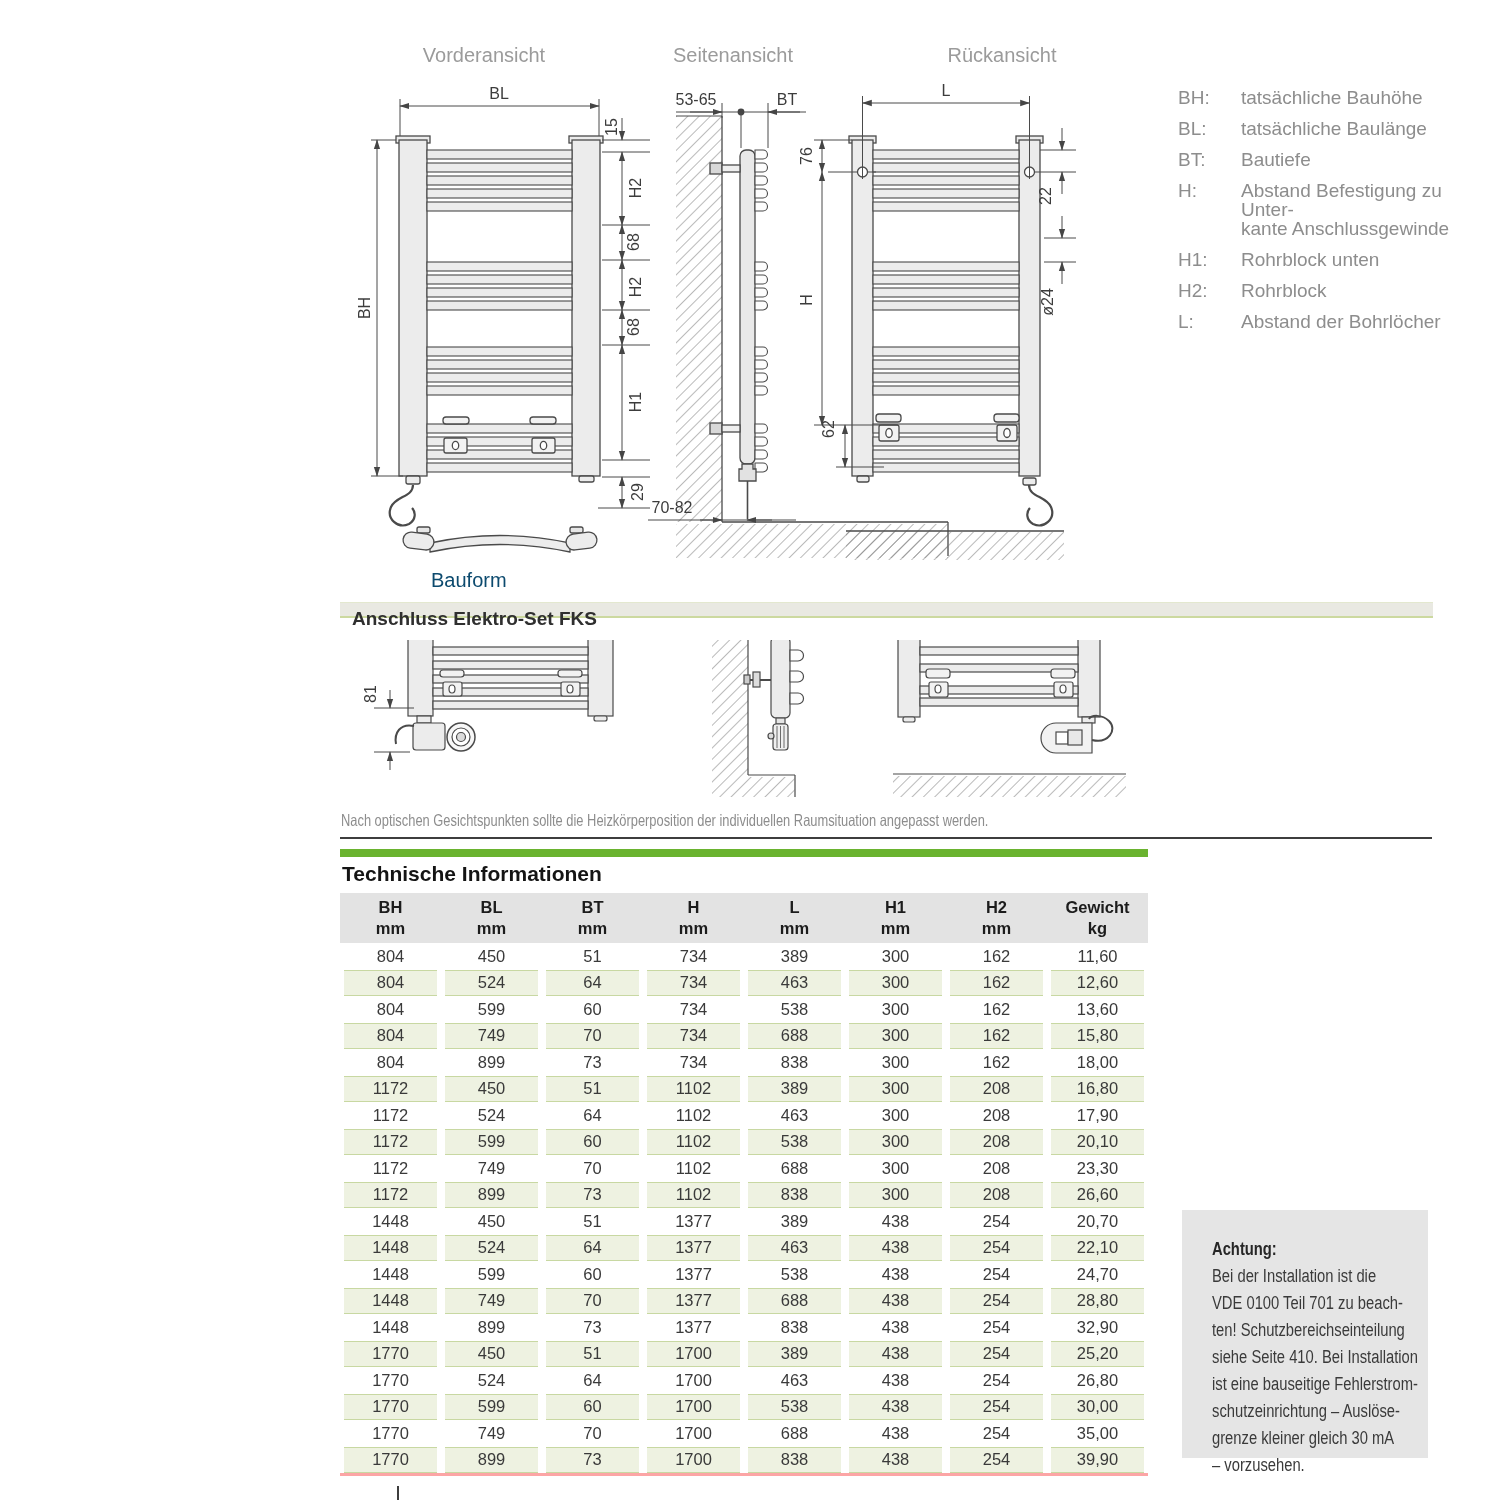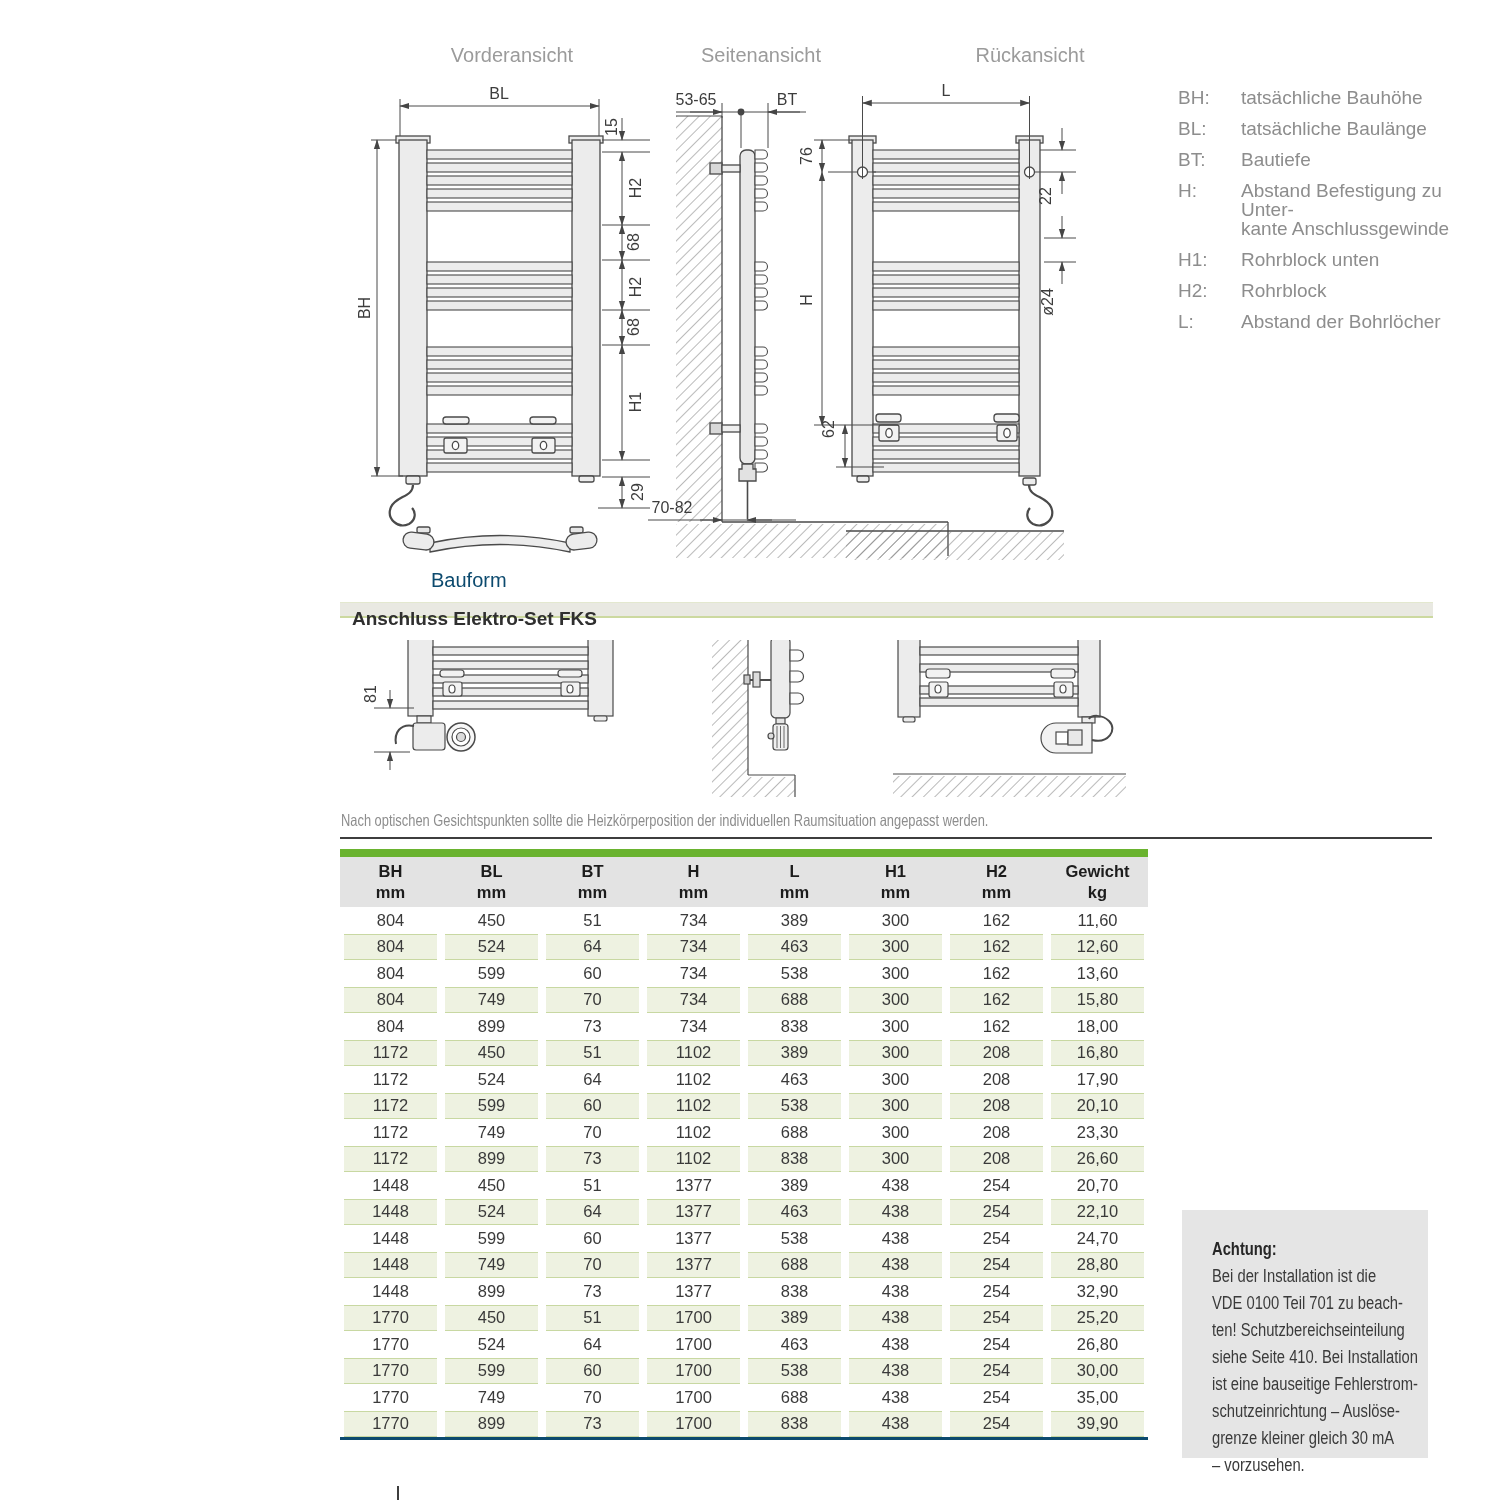--- a/index.html
+++ b/index.html
@@ -1,20 +1,20 @@
 <!DOCTYPE html>
 <html><head>
 <meta charset="utf-8">
 <style>
   html,body { margin:0; padding:0; }
   body {
     width:1500px; height:1500px; position:relative; background:#fff;
     font-family:"Liberation Sans", sans-serif; overflow:hidden;
   }
-  .view-title { position:absolute; transform:translateX(-50%); color:#9b9b9b; font-size:20px; white-space:nowrap;margin-left:28px; }
+  .view-title { position:absolute; transform:translateX(-50%); color:#9b9b9b; font-size:20px; white-space:nowrap; }
   .bauform-label { position:absolute; left:431px; top:569px; color:#0c4a6e; font-size:20px; }
 
   .legend { position:absolute; left:1178px; top:88px; width:290px; color:#8d8d8d; font-size:19px; line-height:19px; }
   .legend-item { display:flex; margin-bottom:12px; }
   .legend-key { width:63px; flex:none; }
   .legend-desc { white-space:pre-line; }
 
   .fks-bar { position:absolute; left:340px; top:602px; width:1093px; height:16px; box-sizing:border-box;
     background:#e9e9e2; border-top:1px solid #e3e8cf; border-bottom:2px solid #ccd9a0;
     font-weight:bold; font-size:19px; color:#2f2f2f; line-height:31px; padding-left:12px; }
@@ -22,21 +22,21 @@
   .note { position:absolute; left:341px; top:811px; font-size:16.5px; color:#8d8d8d; white-space:nowrap;
     transform:scaleX(0.78); transform-origin:0 0; }
 
   .rule-dark { position:absolute; left:340px; top:837px; width:1092px; height:2px; background:#3d3d3d; }
 
   .tech { position:absolute; left:340px; top:849px; width:808px; }
   .tech-bar { height:8px; background:#6ab32f; }
   .tech-title { font-size:21px; font-weight:bold; color:#141414; padding:5px 2px 7px; }
   .thead { display:flex; background:#e3e3e3; height:50px; align-items:center; }
   .th { flex:1; text-align:center; font-weight:bold; font-size:16.5px; color:#1c1c1c; line-height:21px; }
-  .tbody { border-bottom:3px solid #0c4a6e; }
+  .tbody { border-bottom:3px solid #fca5a5; }
   .row { display:flex; height:26.5px; }
   .cell { flex:1; display:flex; align-items:center; justify-content:center; font-size:16.5px; color:#3a3a3a; }
   .row.alt .cell { background:#eef2e1; border-top:1px solid #c8d8a2; border-bottom:1px solid #c8d8a2;
     margin:0 4px; box-sizing:border-box; }
 
   .warning { position:absolute; left:1182px; top:1210px; width:246px; height:248px; background:#e5e5e5;
     box-sizing:border-box; padding:26px 0 0 30px; }
   .warning-inner { width:256px; transform:scaleX(0.82); transform-origin:0 0;
     font-size:18px; line-height:27px; color:#3a3a3a; }
   .warning-title { font-weight:bold; color:#262626; }
@@ -391,20 +391,21 @@
     </g>
   </g>
 </svg>
 
 <div class="note">Nach optischen Gesichtspunkten sollte die Heizkörperposition der individuellen Raumsituation angepasst werden.</div>
 
 <div class="rule-dark"></div>
 
 <div class="tech">
   <div class="tech-bar"></div>
+  <div class="tech-title">Technische Informationen</div>
   <div class="thead">
       <div class="th">
         <div>BH</div>
         <div>mm</div>
       </div>
       <div class="th">
         <div>BL</div>
         <div>mm</div>
       </div>
       <div class="th">

